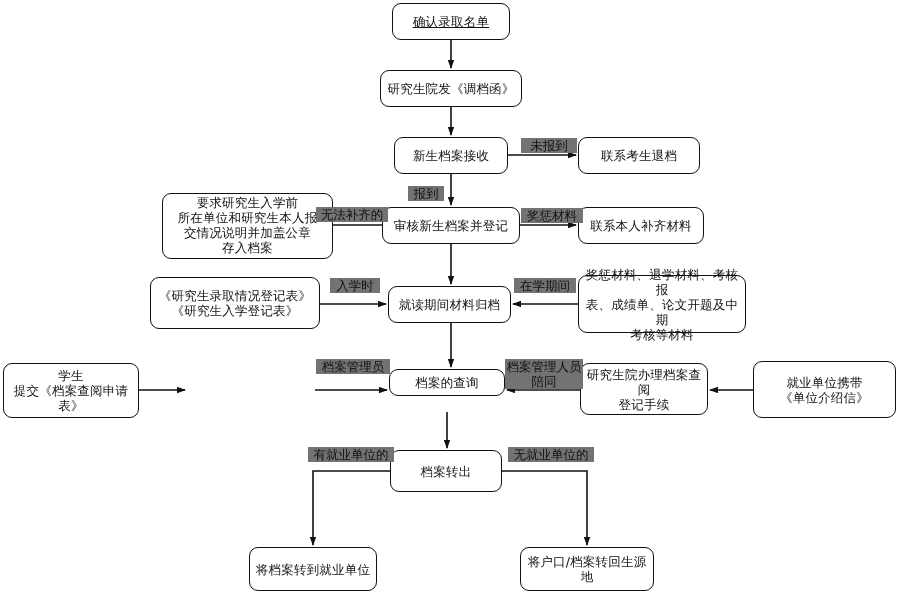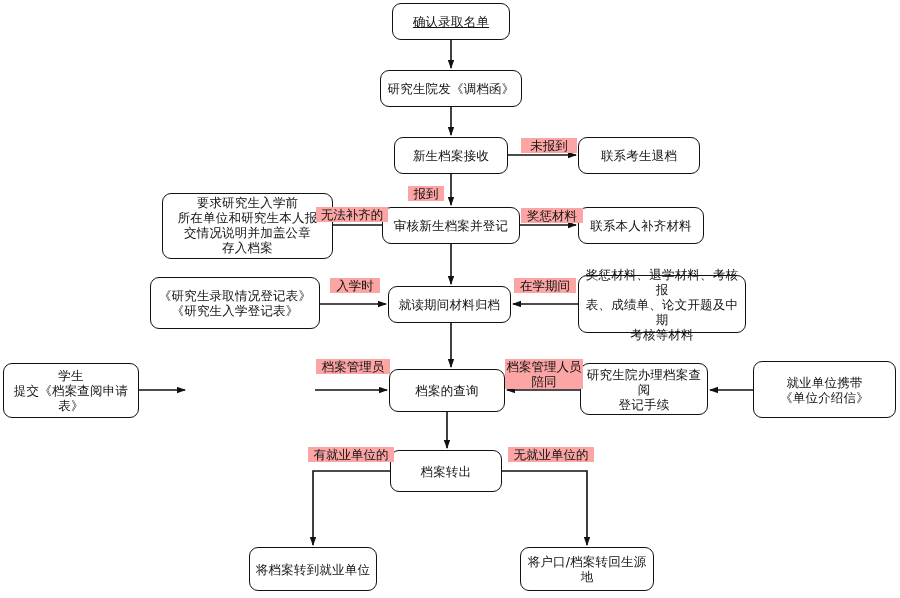--- a/index.html
+++ b/index.html
@@ -46,21 +46,21 @@
     display: block;
     white-space: pre-line;
   }
   .elabel {
     position: absolute;
     color: #111111;
     font-size: 12.5px;
     line-height: 15px;
     text-align: center;
     white-space: pre-line;
-    background: #fca5a5;
+    background: #737373;
     z-index: 3;
     padding: 0 1px;
   }
 </style>
 </head>
 <body>
 
 <div id="canvas">
 
   <svg id="edges" viewBox="0 0 900 598" xmlns="http://www.w3.org/2000/svg">
@@ -152,21 +152,21 @@
 表、成绩单、论文开题及中期
 考核等材料</span>
   </div>
 
   <div class="node" style="left:3px;top:363px;width:136px;height:55px;">
     <span>学生
 提交《档案查阅申请表》</span>
   </div>
 
 
-  <div class="node" style="left:389px;top:369px;width:116px;height:43px;">
+  <div class="node" style="left:389px;top:369px;width:116px;height:27px;">
     <span>档案的查询</span>
   </div>
 
   <div class="node" style="left:580px;top:363px;width:128px;height:52px;">
     <span>研究生院办理档案查阅
 登记手续</span>
   </div>
 
   <div class="node" style="left:753px;top:361px;width:143px;height:57px;">
     <span>就业单位携带

